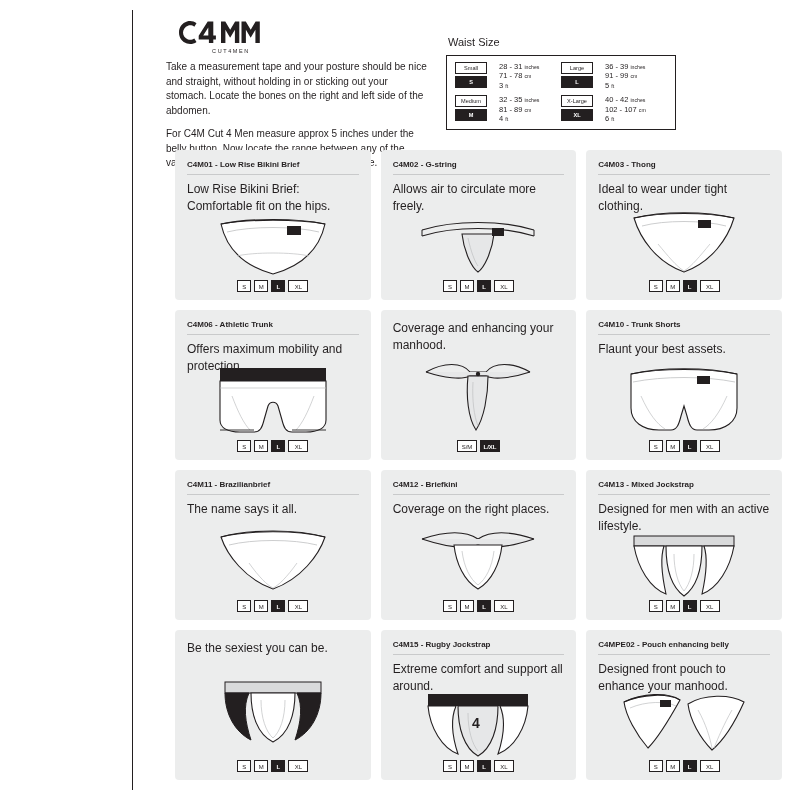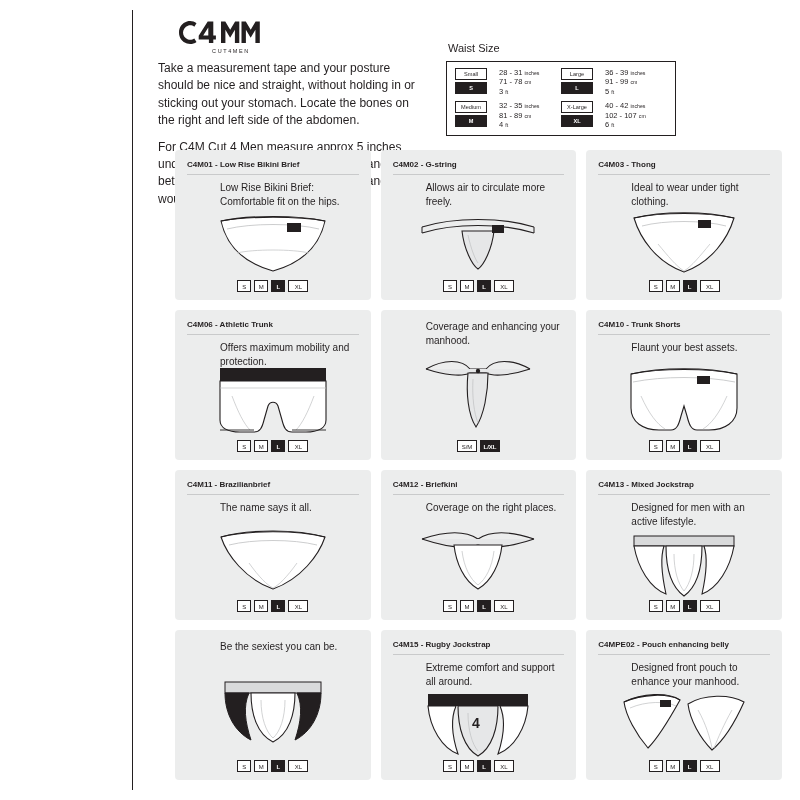--- a/index.html
+++ b/index.html
@@ -35,31 +35,31 @@
   }
   .logo-mark { display:block; }
   .logo-sub {
     font-size: 5.5px; letter-spacing: 1.6px;
     color: #231f20; margin-top: 2px;
     font-family: "Liberation Sans", sans-serif;
   }
   
   .intro {
     position: absolute;
-    left: 0; top: 46px;
+    left: 8px; top: 46px;
     width: 262px;
-    font-size: 12px;
+    font-size: 10px;
     line-height: 1.45;
     color: #231f20;
   }
   .intro p { margin: 0 0 9px 0; }
   
   .waist {
     position: absolute;
-    left: 288px; top: 28px;
+    left: 288px; top: 22px;
     width: 230px;
   }
   .waist-title {
     font-size: 11px;
     margin: 0 0 7px 2px;
     color: #231f20;
   }
   .waist-box {
     border: 1px solid #231f20;
     padding: 6px 8px 6px 8px;
@@ -112,25 +112,24 @@
   }
   .card-title {
     font-size: 8px;
     font-weight: bold;
     color: #231f20;
     padding-bottom: 5px;
     border-bottom: 1px solid #c9cacb;
     margin-bottom: 6px;
   }
   .card-desc {
-    font-size: 10px;
+    font-size: 12px;
     line-height: 1.42;
     color: #231f20;
     min-height: 20px;
-    margin-left: 33px;
   }
   .art {
     flex: 1 1 auto;
     position: relative;
     display: flex;
     align-items: center;
     justify-content: center;
   }
   .art svg { display: block; }
   .sizes {

